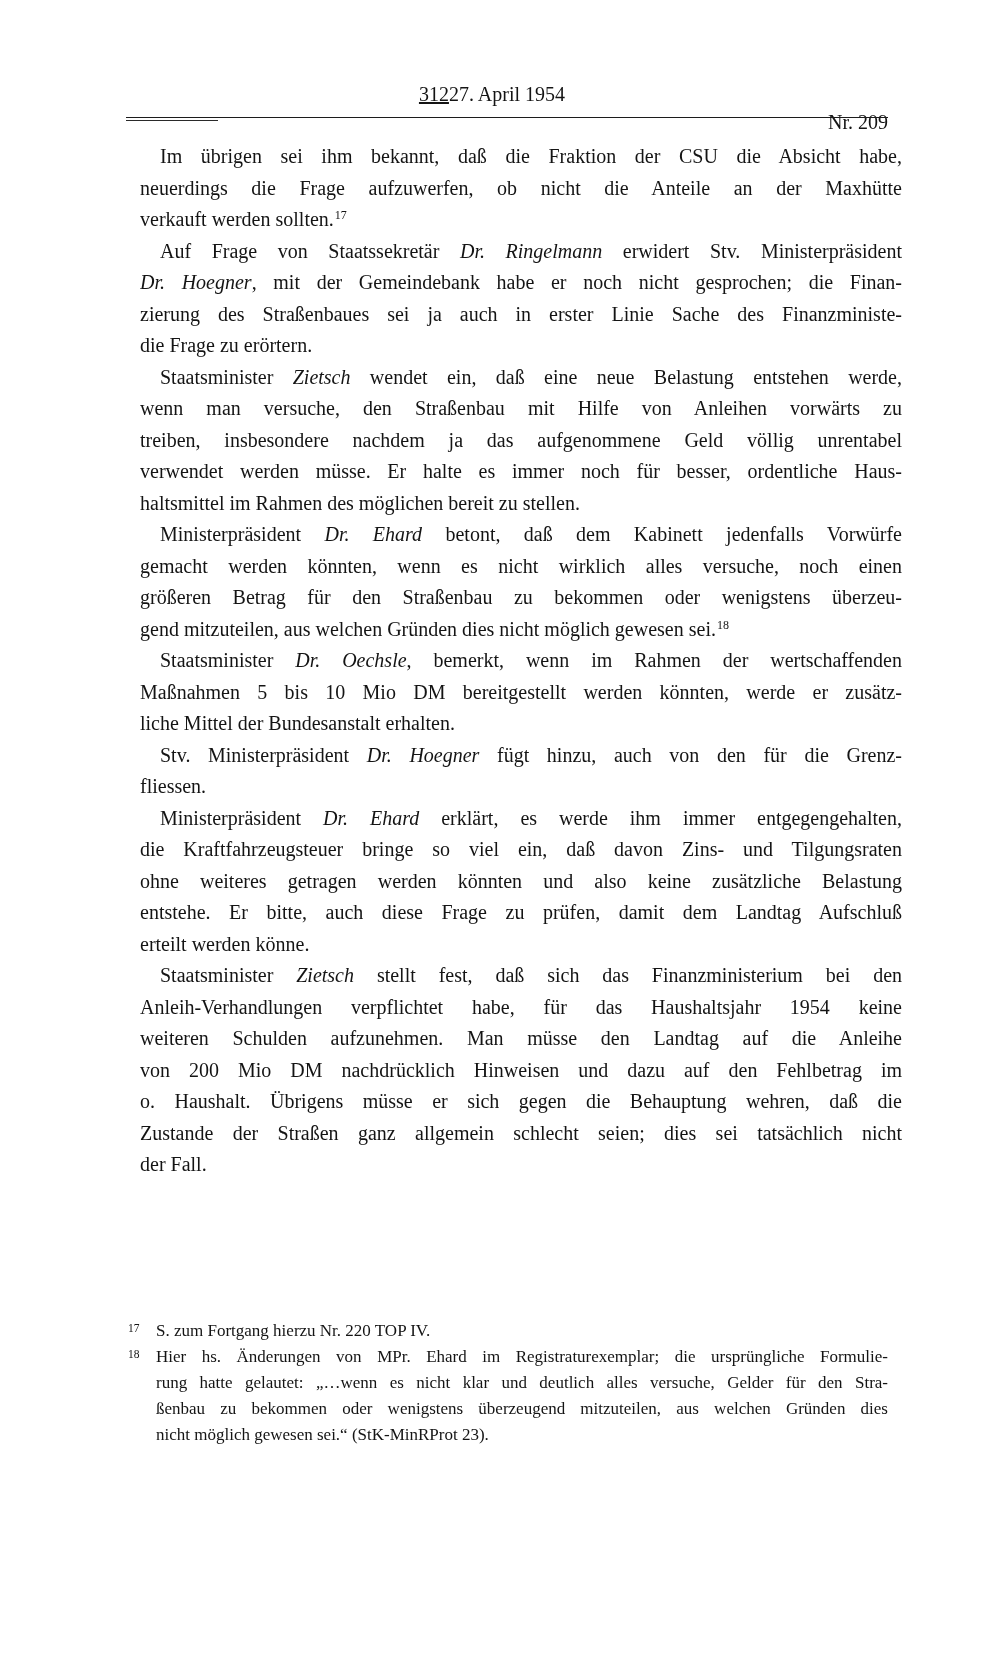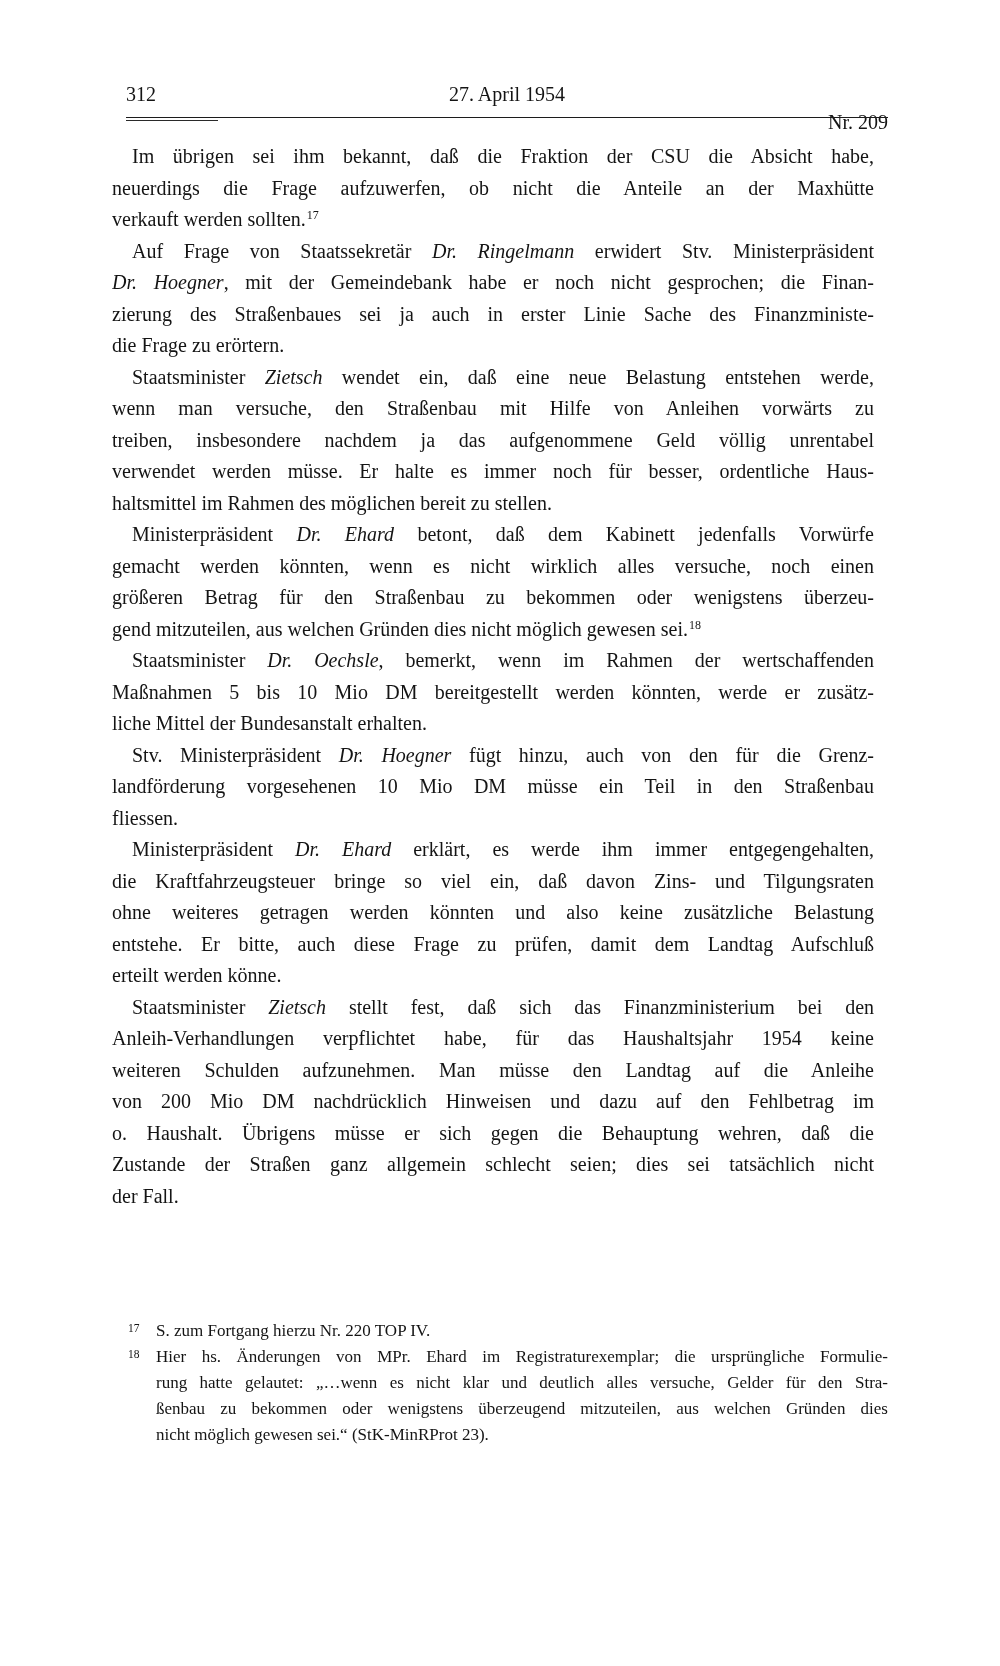--- a/index.html
+++ b/index.html
@@ -10,33 +10,33 @@
     color:#141414;
     position:relative;
     overflow:hidden;
   }
   .page-root{position:absolute;inset:0;background:#ffffff;}
   .header{
     position:absolute;left:126px;top:82px;width:762px;
     display:grid;grid-template-columns:1fr auto 1fr;
     font-size:20px;line-height:24px;
   }
-  .header .h-left{text-align:left;}
+  .header .h-left{text-align:right;text-decoration:underline;}
   .header .h-center{text-align:right;}
   .header .h-right{text-align:right;margin-top:28px;}
   .header-rule{
     position:absolute;left:126px;top:117px;width:762px;height:0;
     border-top:1.6px solid #1c1c1c;
   }
   .header-rule-short{
     position:absolute;left:126px;top:120px;width:92px;height:0;
     border-top:1.4px solid #2a2a2a;
   }
   .body-text{
-    position:absolute;left:112px;top:141px;width:762px;
+    position:absolute;left:140px;top:141px;width:762px;
     font-size:20px;
   }
   .body-text .line{
     height:31.5px;line-height:31.5px;
     text-align:justify;
     overflow:hidden;
     white-space:normal;
   }
   .jl{text-align-last:justify;}
   .ind{text-indent:20px;}
@@ -98,21 +98,20 @@
         <div class="line jl"><span>größeren Betrag für den Straßenbau zu bekommen oder wenigstens überzeu-</span></div>
         <div class="line"><span>gend mitzuteilen, aus welchen Gründen dies nicht möglich gewesen sei.</span><sup>18</sup></div>
       </div>
       <div>
         <div class="line jl ind"><span>Staatsminister </span><span class="it">Dr. Oechsle</span><span>, bemerkt, wenn im Rahmen der wertschaffenden</span></div>
         <div class="line jl"><span>Maßnahmen 5 bis 10 Mio DM bereitgestellt werden könnten, werde er zusätz-</span></div>
         <div class="line"><span>liche Mittel der Bundesanstalt erhalten.</span></div>
       </div>
       <div>
         <div class="line jl ind"><span>Stv. Ministerpräsident </span><span class="it">Dr. Hoegner</span><span> fügt hinzu, auch von den für die Grenz-</span></div>
-        <div class="line jl"><span>landförderung vorgesehenen 10 Mio DM müsse ein Teil in den Straßenbau</span></div>
         <div class="line"><span>fliessen.</span></div>
       </div>
       <div>
         <div class="line jl ind"><span>Ministerpräsident </span><span class="it">Dr. Ehard</span><span> erklärt, es werde ihm immer entgegengehalten,</span></div>
         <div class="line jl"><span>die Kraftfahrzeugsteuer bringe so viel ein, daß davon Zins- und Tilgungsraten</span></div>
         <div class="line jl"><span>ohne weiteres getragen werden könnten und also keine zusätzliche Belastung</span></div>
         <div class="line jl"><span>entstehe. Er bitte, auch diese Frage zu prüfen, damit dem Landtag Aufschluß</span></div>
         <div class="line"><span>erteilt werden könne.</span></div>
       </div>
       <div>

